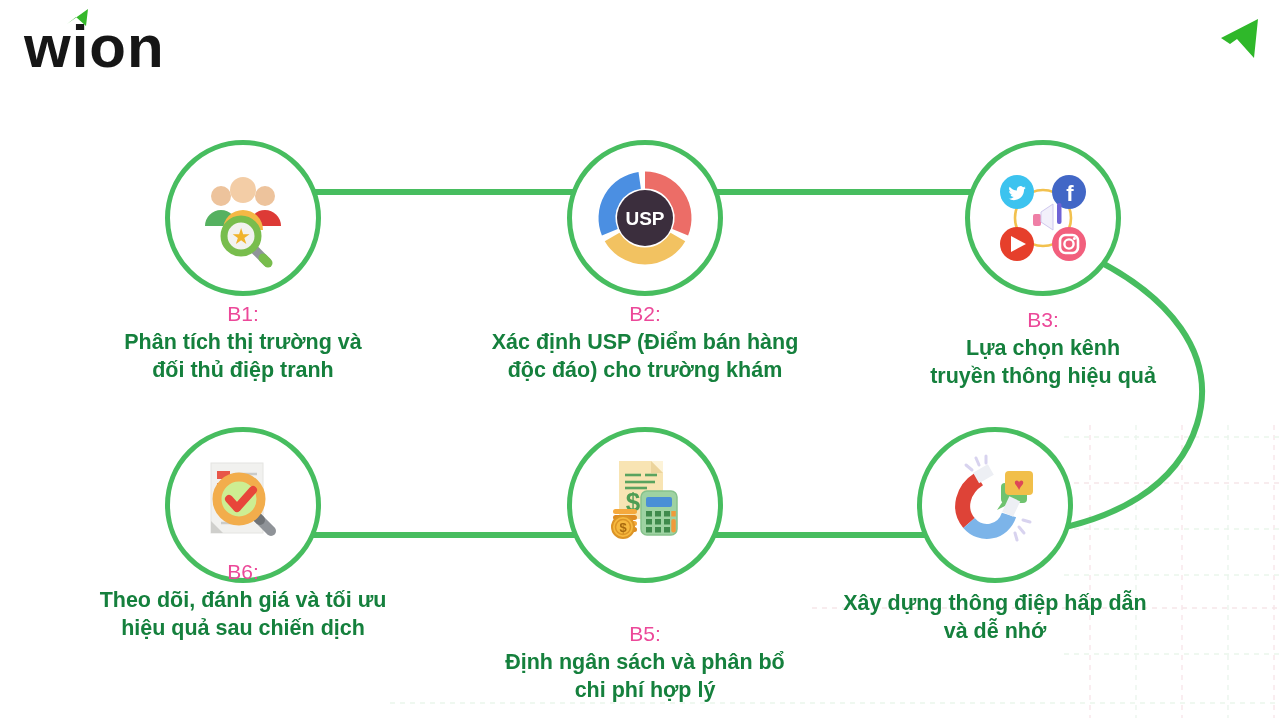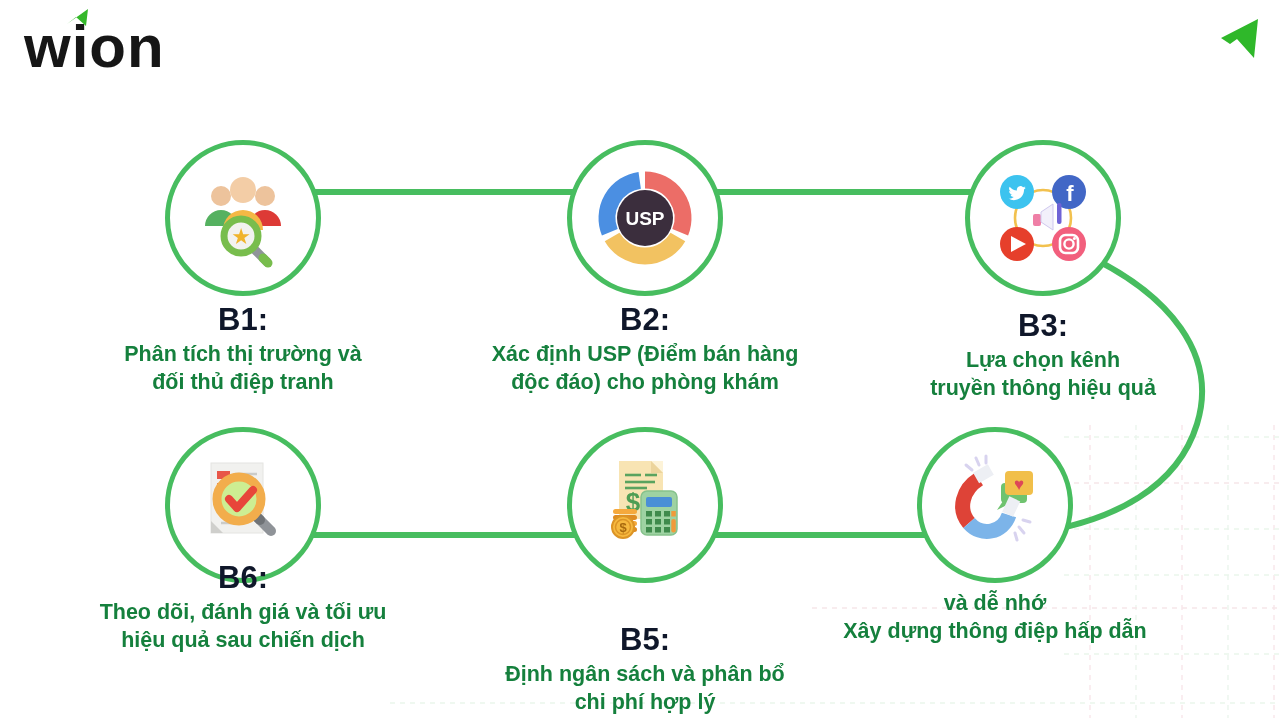--- a/index.html
+++ b/index.html
@@ -16,21 +16,21 @@
   .logo-accent { position:absolute; left:66px; top:8px; }
   .header-arrow { position:absolute; left:1218px; top:16px; }
   .connector-layer { position:absolute; left:0; top:0; z-index:0; }
   .node {
     position:absolute; width:156px; height:156px; border-radius:50%;
     background:#ffffff; border:5px solid #47bd5f; z-index:2;
     display:flex; align-items:center; justify-content:center;
   }
   .node svg { display:block; }
   .step-text { position:absolute; width:400px; text-align:center; z-index:2; }
-  .step-label { font-size:31px; font-weight:700; color:#0f172a; margin-bottom:3px; }
+  .step-label { font-size:21px; font-weight:400; color:#ec4899; margin-bottom:3px; }
   .step-desc  { font-size:21.5px; font-weight:700; color:#15803d; line-height:1.3; }
   
   .n-b1 { left:165px; top:140px; }
   .n-b2 { left:567px; top:140px; }
   .n-b3 { left:965px; top:140px; }
   .n-b6 { left:165px; top:427px; }
   .n-b5 { left:567px; top:427px; }
   .n-b4 { left:917px; top:427px; }
   
   .t-b1 { left:43px;  top:302px; }
@@ -214,32 +214,32 @@
 
   <div class="step-text t-b1">
     <div class="step-label">B1:</div>
     <div class="step-desc">Phân tích thị trường và</div>
     <div class="step-desc">đối thủ điệp tranh</div>
   </div>
 
   <div class="step-text t-b2">
     <div class="step-label">B2:</div>
     <div class="step-desc">Xác định USP (Điểm bán hàng</div>
-    <div class="step-desc">độc đáo) cho phòng khám</div>
+    <div class="step-desc">độc đáo) cho trường khám</div>
   </div>
 
   <div class="step-text t-b3">
     <div class="step-label">B3:</div>
     <div class="step-desc">Lựa chọn kênh</div>
     <div class="step-desc">truyền thông hiệu quả</div>
   </div>
 
   <div class="step-text t-b4">
+    <div class="step-desc">Xây dựng thông điệp hấp dẫn</div>
     <div class="step-desc">và dễ nhớ</div>
-    <div class="step-desc">Xây dựng thông điệp hấp dẫn</div>
   </div>
 
   <div class="step-text t-b5">
     <div class="step-label">B5:</div>
     <div class="step-desc">Định ngân sách và phân bổ</div>
     <div class="step-desc">chi phí hợp lý</div>
   </div>
 
   <div class="step-text t-b6">
     <div class="step-label">B6:</div>

